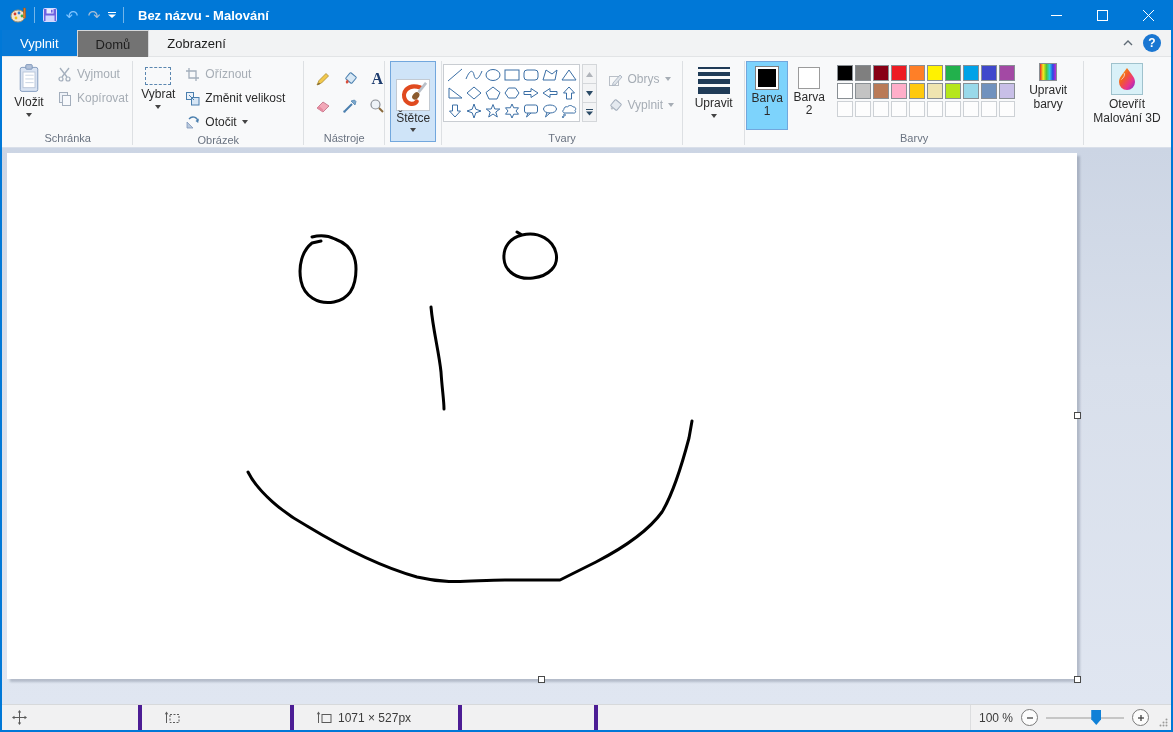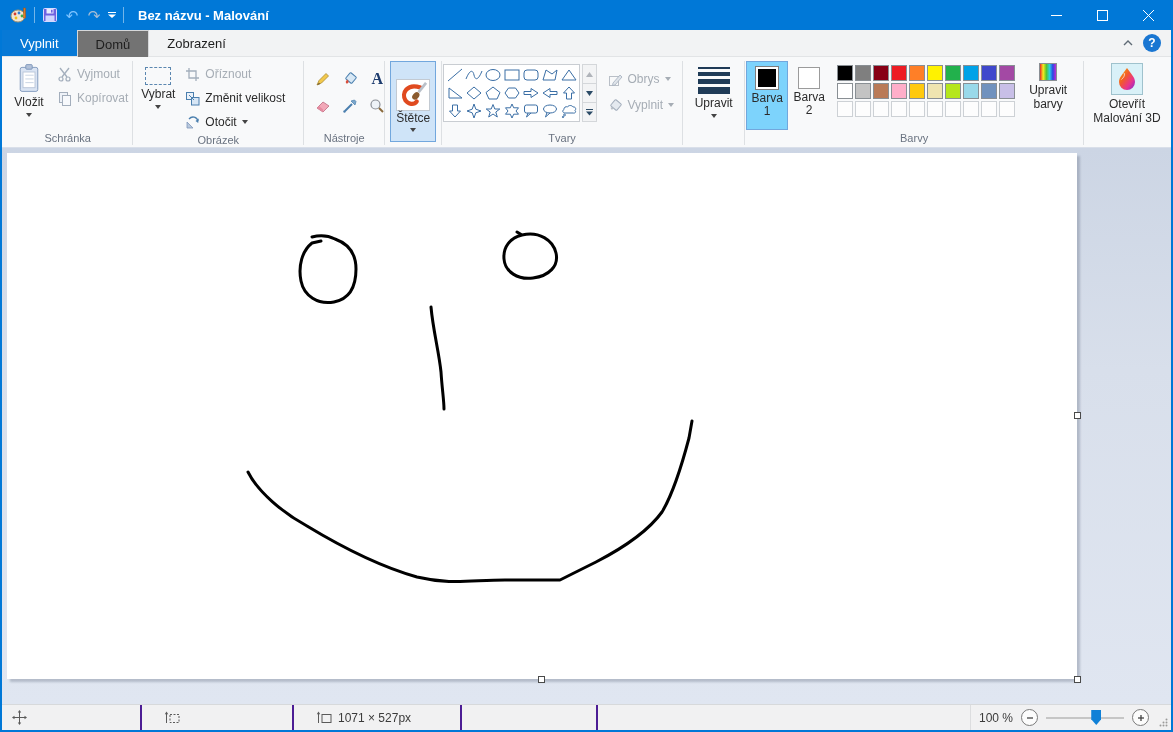--- a/index.html
+++ b/index.html
@@ -63,21 +63,21 @@
   .pcell.empty{ border:1px solid #cdd1d5; background:#fdfdfd; }
   .editcolors-icon{ width:18px; height:18px; border:1px solid #898f94;
     background:linear-gradient(90deg,#e32b2b,#f7ec1e,#54c332,#2bd0e3,#2b47e3,#c32bd4); }
   .paint3d-iconbox{ width:32px; height:32px; background:#d9f1f8; border:1px solid #9fc2cd; display:flex; align-items:center; justify-content:center;}
   
   .workspace{ flex:1; position:relative; background:linear-gradient(180deg,#ccd5e4 0%,#d8dfeb 40%,#e0e6f1 100%); overflow:hidden;}
   .canvas{ position:absolute; left:5px; top:5px; width:1070px; height:526px; background:#fff; box-shadow:3px 3px 2px rgba(110,120,140,.38);}
   .handle{ position:absolute; width:7px; height:7px; background:#fff; border:1px solid #4a4a4a; }
   
   .statusbar{ height:26px; background:#f1f1f2; border-top:1px solid #d7d9db; display:flex; align-items:center; font-size:12px; color:#3b3b3b; flex:0 0 auto;}
-  .sb-sec{ height:100%; display:flex; align-items:center; border-right:2px solid #4c1d95; padding:0 10px;}
+  .sb-sec{ height:100%; display:flex; align-items:center; border-right:4px solid #4c1d95; padding:0 10px;}
   .sb-sec.s1{ width:140px; } .sb-sec.s2{ width:152px; padding-left:22px;} .sb-sec.s3{ width:168px; padding-left:22px; gap:6px;} .sb-sec.s4{ width:136px; }
   .sb-spacer{ flex:1; height:100%; }
   .sb-zoom{ height:100%; display:flex; align-items:center; gap:8px; border-left:1px solid #dcdddf; padding:0 8px;justify-content:space-between;}
   .zoombtn{ width:17px; height:17px; border-radius:50%; border:1px solid #7a7a7a; background:#fcfcfc; display:flex; align-items:center; justify-content:center;}
   .slider{ position:relative; width:78px; height:17px; }
   .slider .track{ position:absolute; left:0; right:0; top:8px; height:2px; background:#c6c6c6; }
   .slider .thumb{ position:absolute; left:58%; top:1px; width:10px; height:15px; background:#0f80d7;
     clip-path:polygon(0 0,100% 0,100% 62%,50% 100%,0 62%); }
   .grip{ width:14px; height:100%; display:flex; align-items:flex-end; justify-content:flex-end; padding:0 3px 3px 0;}
 </style>

